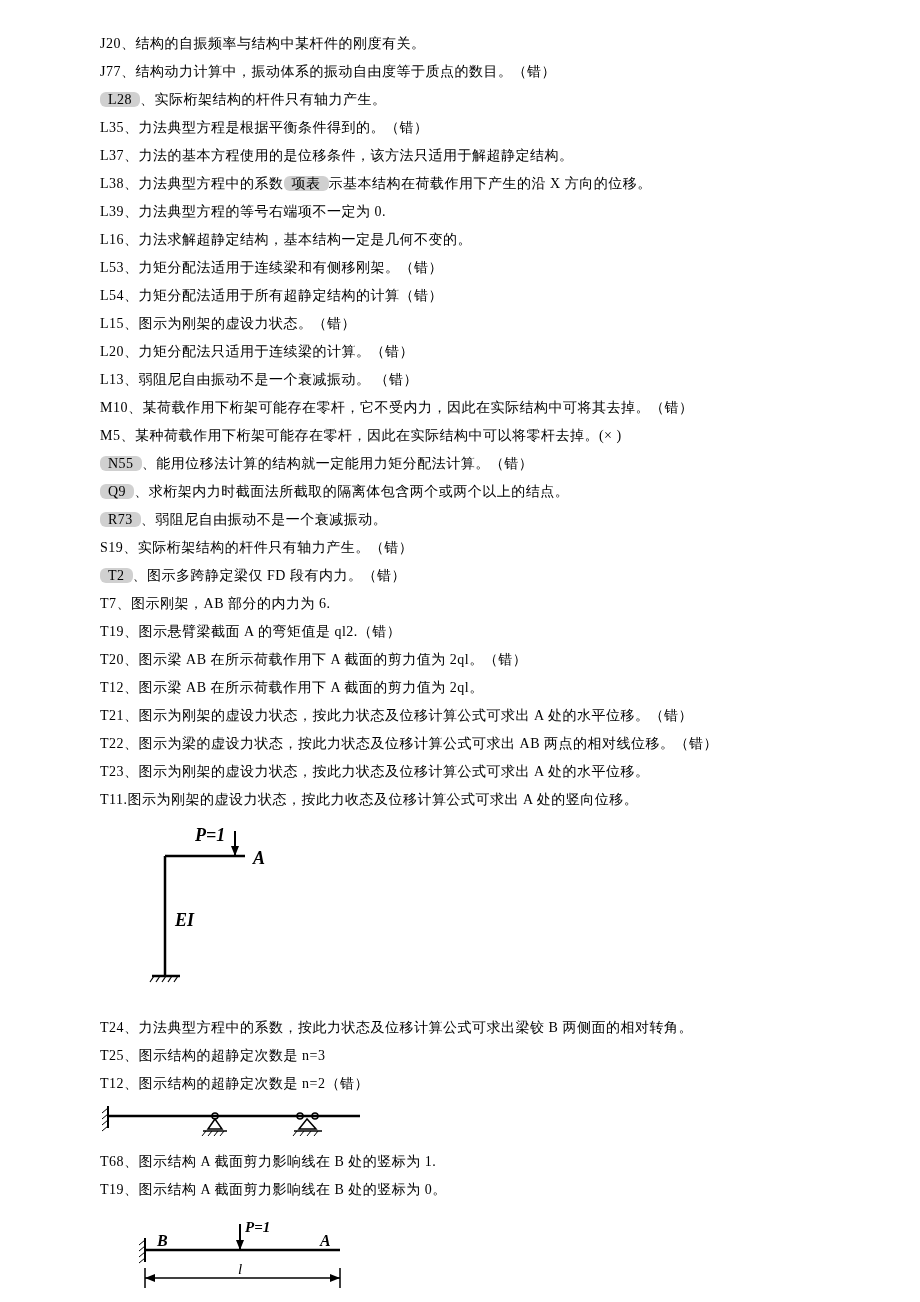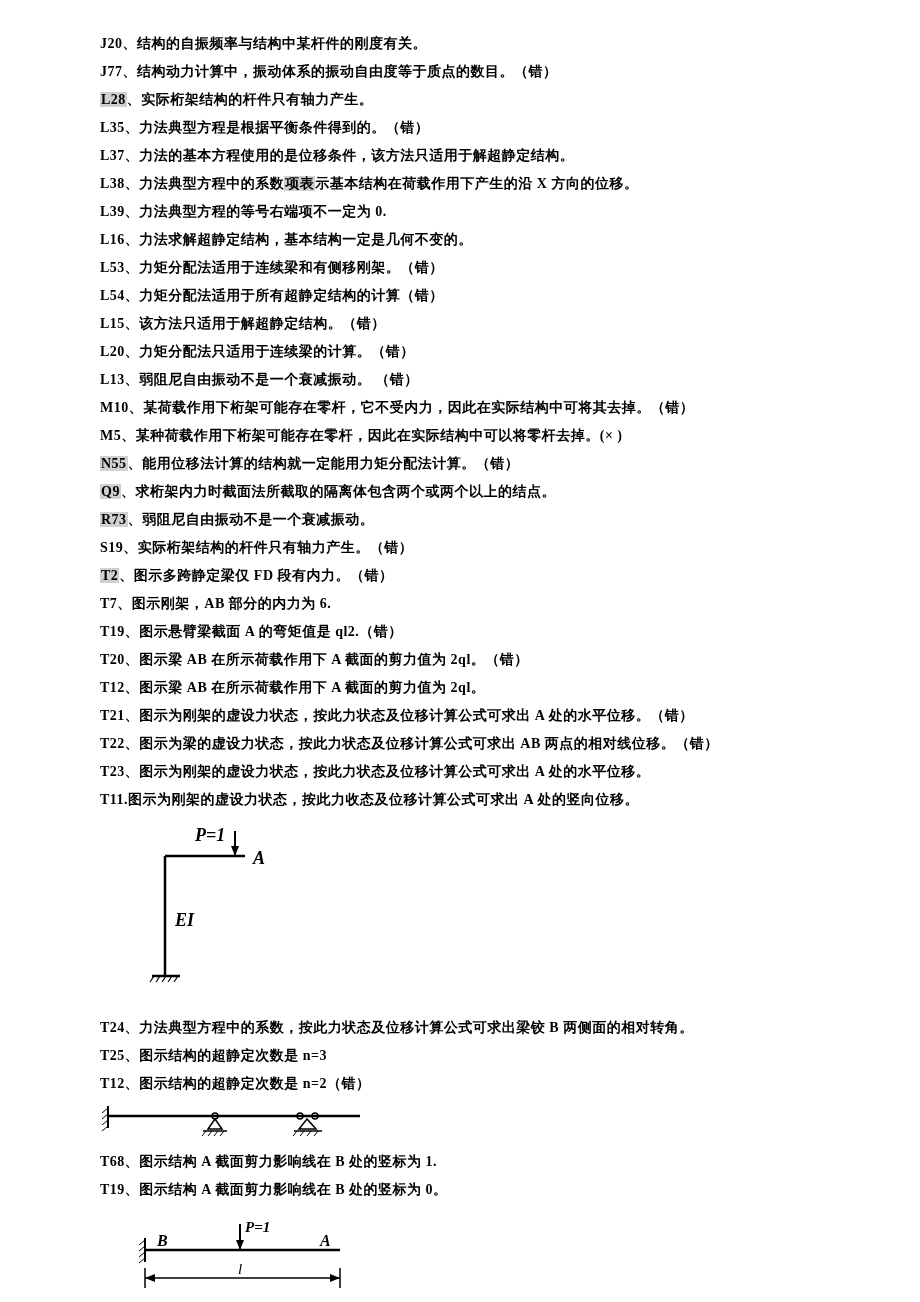--- a/index.html
+++ b/index.html
@@ -12,25 +12,25 @@
       background: #ffffff;
       font-family: "SimSun", "宋体", serif;
       font-size: 14px;
       line-height: 2.0;
       color: #000000;
       padding: 30px 100px 50px 100px;
     }
     .line {
       white-space: normal;
       letter-spacing: 0.5px;
-      font-weight: bold;
     }
     .hl {
       background-color: #d0d0d0;
-      padding: 0 1px;
+      padding: 0 8px;
+      border-radius: 6px;
     }
     .figure {
       margin: 12px 0 18px 40px;
     }
     .figure2 {
       margin: 8px 0 10px 0px;
     }
     .figure3 {
       margin: 14px 0 8px 30px;
     }
@@ -44,21 +44,21 @@
 <div class="line">J20、结构的自振频率与结构中某杆件的刚度有关。</div>
 <div class="line">J77、结构动力计算中，振动体系的振动自由度等于质点的数目。（错）</div>
 <div class="line"><span class="hl">L28</span><span>、实际桁架结构的杆件只有轴力产生。</span></div>
 <div class="line">L35、力法典型方程是根据平衡条件得到的。（错）</div>
 <div class="line">L37、力法的基本方程使用的是位移条件，该方法只适用于解超静定结构。</div>
 <div class="line"><span>L38、力法典型方程中的系数</span><span class="hl">项表</span><span>示基本结构在荷载作用下产生的沿 X 方向的位移。</span></div>
 <div class="line">L39、力法典型方程的等号右端项不一定为 0.</div>
 <div class="line">L16、力法求解超静定结构，基本结构一定是几何不变的。</div>
 <div class="line">L53、力矩分配法适用于连续梁和有侧移刚架。（错）</div>
 <div class="line">L54、力矩分配法适用于所有超静定结构的计算（错）</div>
-<div class="line">L15、该方法只适用于解超静定结构。（错）</div>
+<div class="line">L15、图示为刚架的虚设力状态。（错）</div>
 <div class="line">L20、力矩分配法只适用于连续梁的计算。（错）</div>
 <div class="line">L13、弱阻尼自由振动不是一个衰减振动。 （错）</div>
 <div class="line">M10、某荷载作用下桁架可能存在零杆，它不受内力，因此在实际结构中可将其去掉。（错）</div>
 <div class="line">M5、某种荷载作用下桁架可能存在零杆，因此在实际结构中可以将零杆去掉。(× )</div>
 <div class="line"><span class="hl">N55</span><span>、能用位移法计算的结构就一定能用力矩分配法计算。（错）</span></div>
 <div class="line"><span class="hl">Q9</span><span>、求桁架内力时截面法所截取的隔离体包含两个或两个以上的结点。</span></div>
 <div class="line"><span class="hl">R73</span><span>、弱阻尼自由振动不是一个衰减振动。</span></div>
 <div class="line">S19、实际桁架结构的杆件只有轴力产生。（错）</div>
 <div class="line"><span class="hl">T2</span><span>、图示多跨静定梁仅 FD 段有内力。（错）</span></div>
 <div class="line">T7、图示刚架，AB 部分的内力为 6.</div>

